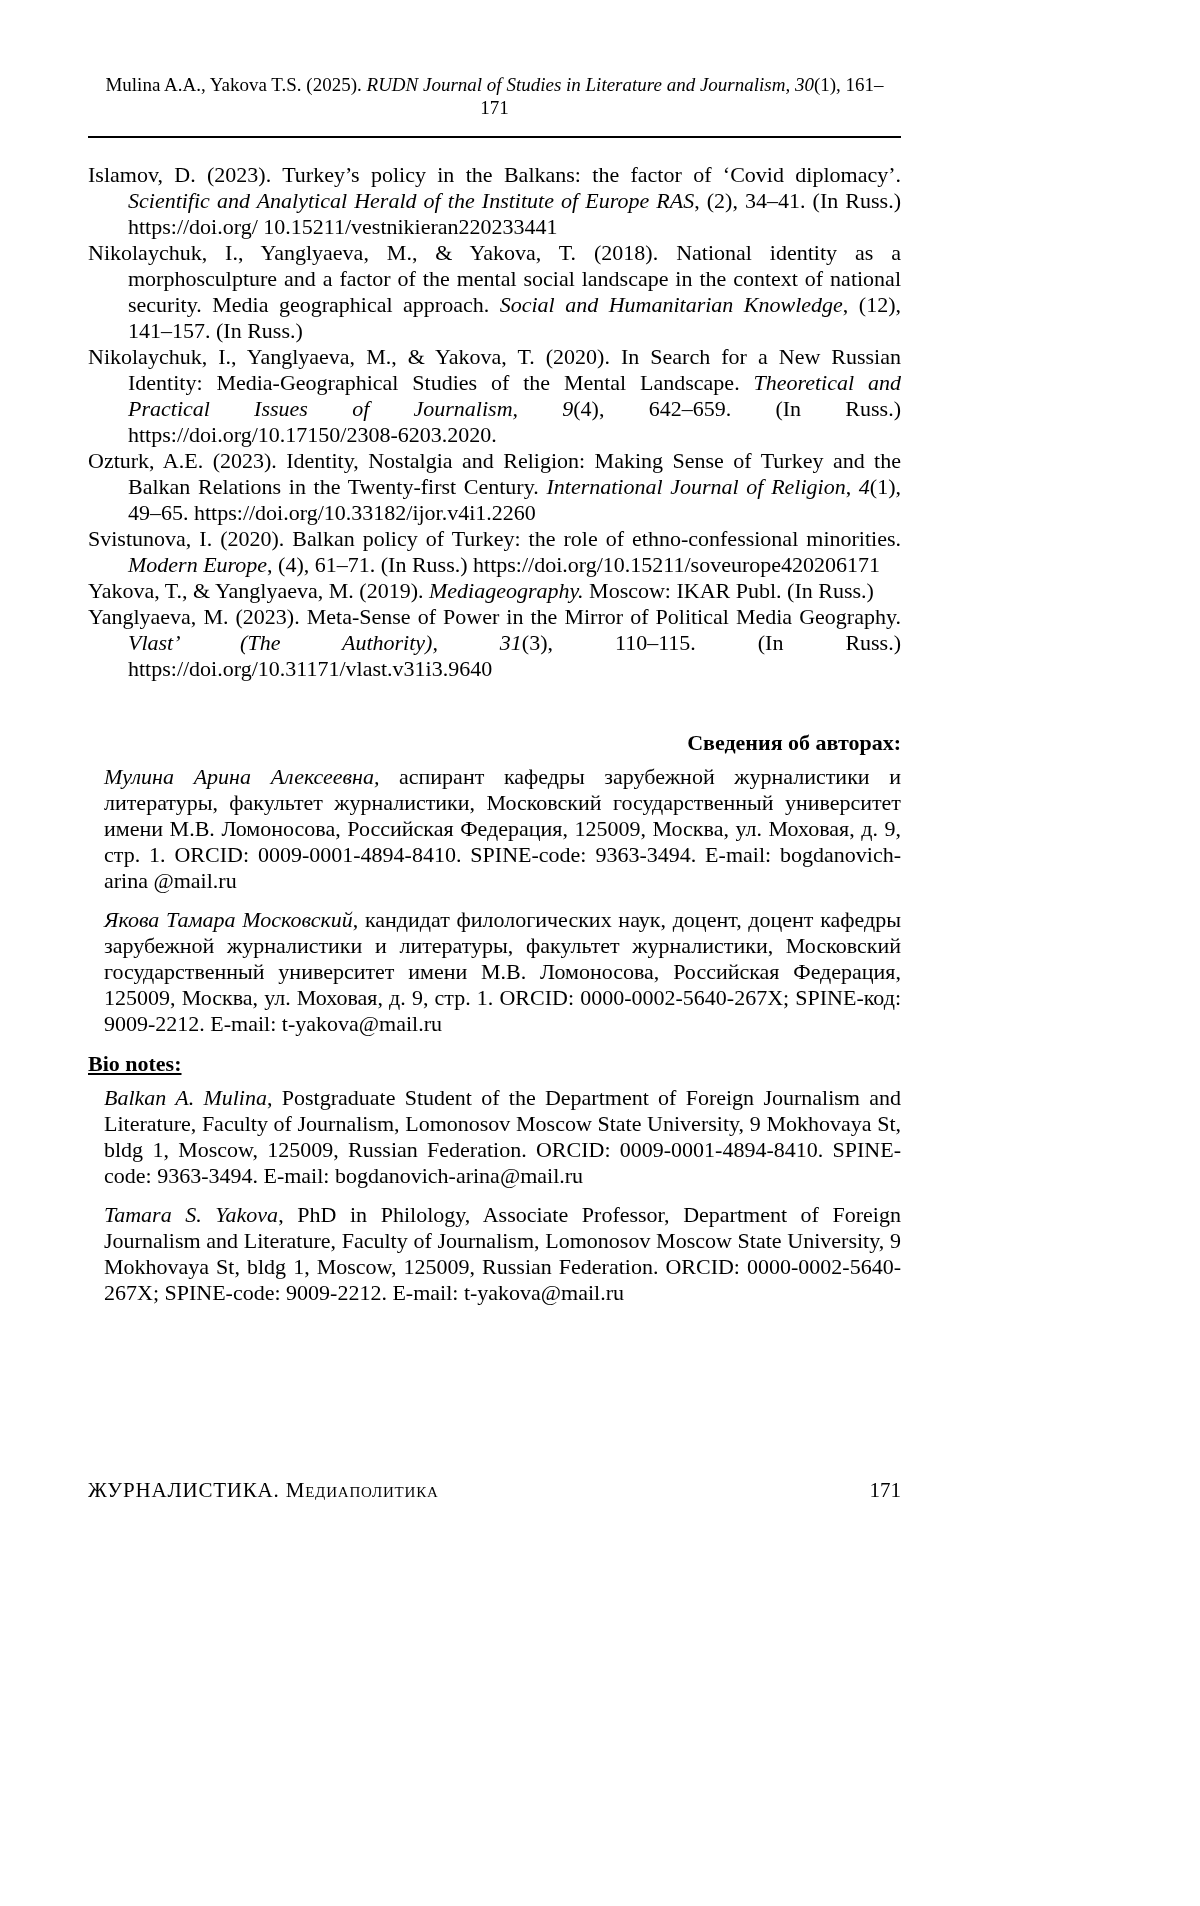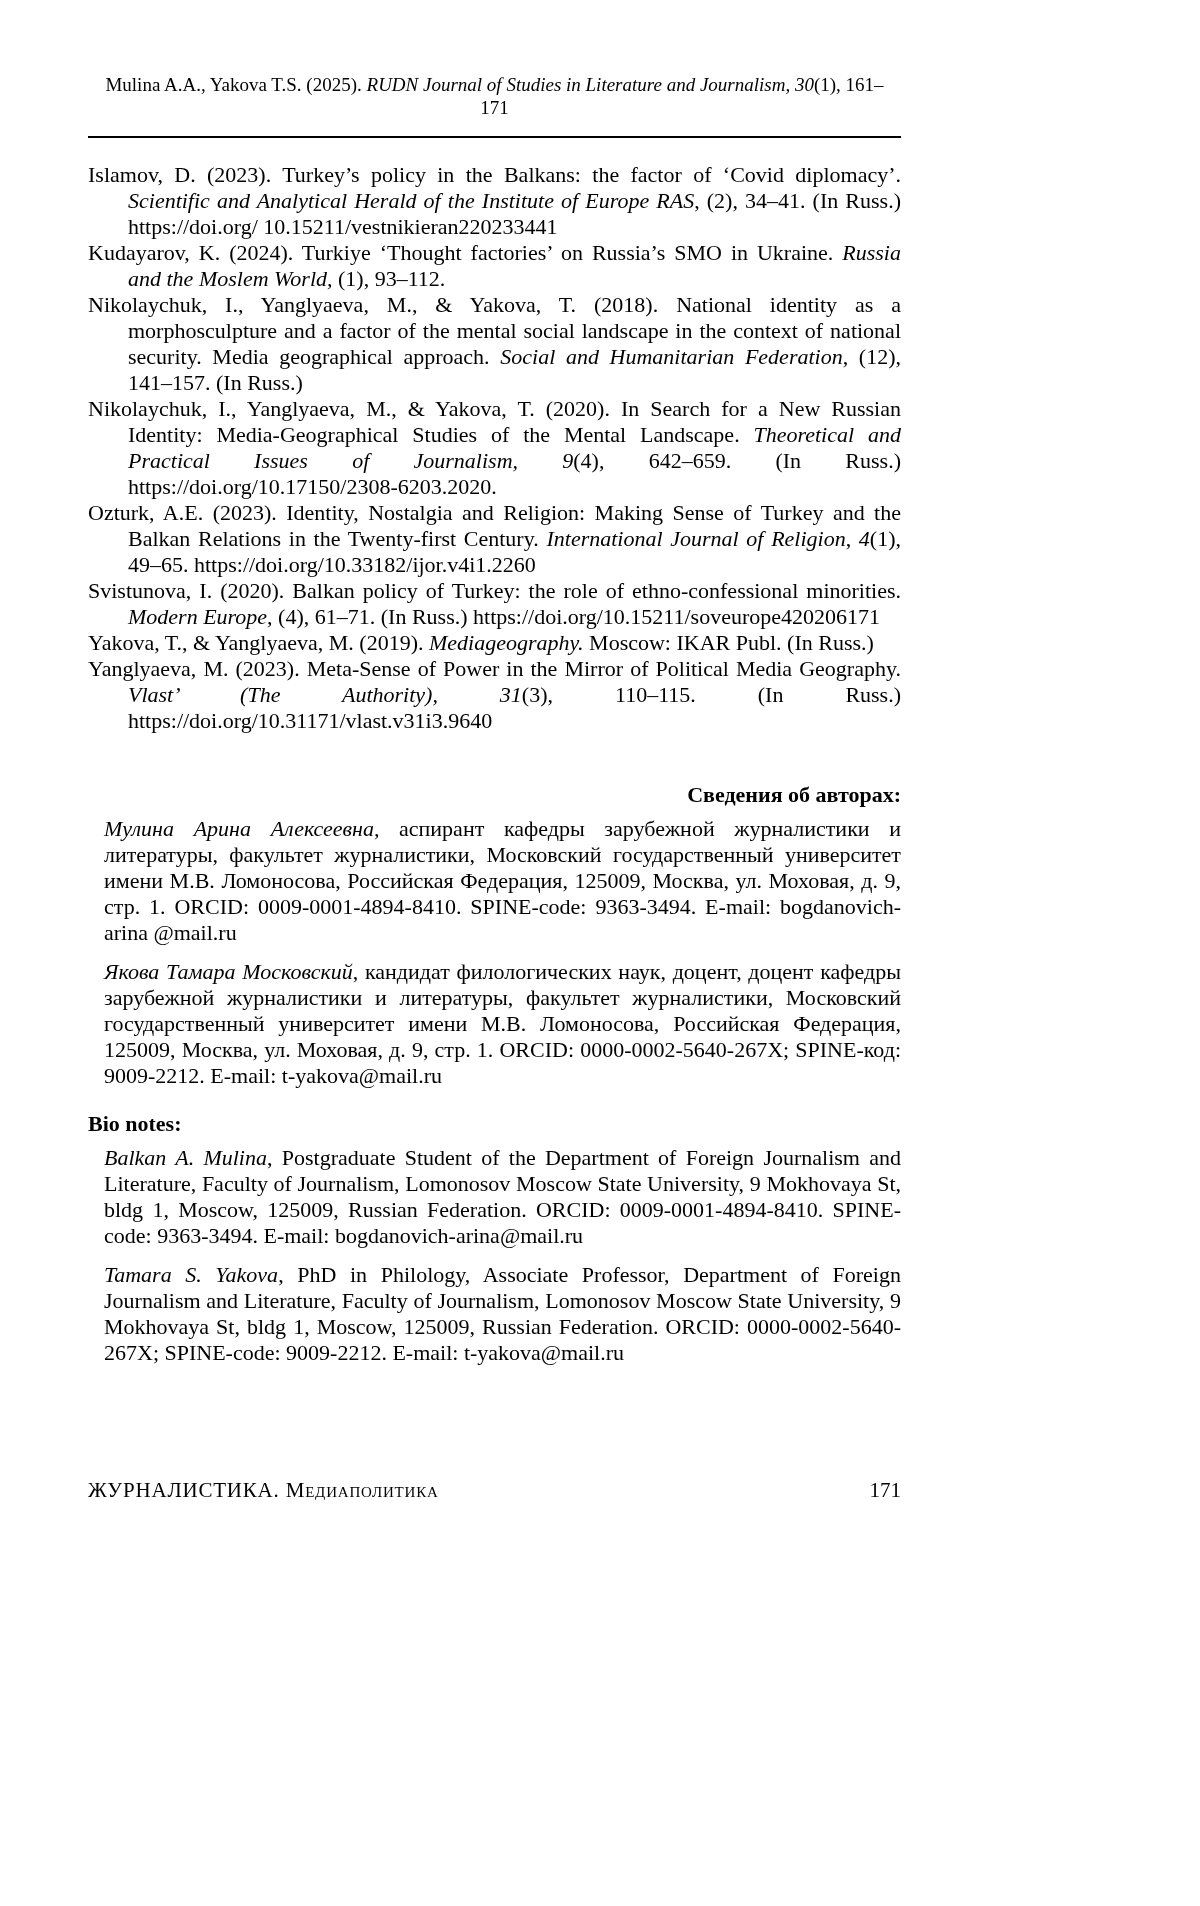--- a/index.html
+++ b/index.html
@@ -51,21 +51,22 @@
     font-size: 22px;
     line-height: 26px;
     font-weight: bold;
     margin: 0;
   }
   .authors-heading {
     margin-top: 48px;
     text-align: right;
   }
   .bio-heading {
-    margin-top: 22px;
+    margin-top: 14px;
+    text-decoration: underline;
   }
   .info-paragraph {
     margin: 8px 0 0 16px;
     font-size: 22px;
     line-height: 26px;
     text-align: justify;
     overflow-wrap: break-word;
   }
   .info-paragraph + .info-paragraph {
     margin-top: 13px;
@@ -98,22 +99,21 @@
 <div class="page">
   <div class="content">
 
     <header>
       <p class="running-head"><span>Mulina A.A., Yakova T.S. (2025). </span><em>RUDN Journal of Studies in Literature and Journalism, 30</em><span>(1), 161–171</span></p>
       <hr class="head-rule">
     </header>
 
     <section class="references">
       <p class="ref-entry"><span>Islamov, D. (2023). Turkey’s policy in the Balkans: the factor of ‘Covid diplomacy’. </span><em>Scientific and Analytical Herald of the Institute of Europe RAS</em><span>, (2), 34–41. (In Russ.) https://doi.org/ 10.15211/vestnikieran220233441</span></p>
-      <p class="ref-entry"><span>Kudayarov, K. (2024). Turkiye ‘Thought factories’ on Russia’s SMO in Ukraine. </span><em>Russia and the Moslem World,</em><span> (1), 93–112.</span></p>
-      <p class="ref-entry"><span>Nikolaychuk, I., Yanglyaeva, M., &amp; Yakova, T. (2018). National identity as a morphosculpture and a factor of the mental social landscape in the context of national security. Media geographical approach. </span><em>Social and Humanitarian Federation</em><span>, (12), 141–157. (In Russ.)</span></p>
+      <p class="ref-entry"><span>Nikolaychuk, I., Yanglyaeva, M., &amp; Yakova, T. (2018). National identity as a morphosculpture and a factor of the mental social landscape in the context of national security. Media geographical approach. </span><em>Social and Humanitarian Knowledge</em><span>, (12), 141–157. (In Russ.)</span></p>
       <p class="ref-entry"><span>Nikolaychuk, I., Yanglyaeva, M., &amp; Yakova, T. (2020). In Search for a New Russian Identity: Media-Geographical Studies of the Mental Landscape. </span><em>Theoretical and Practical Issues of Journalism, 9</em><span>(4), 642–659. (In Russ.) https://doi.org/10.17150/2308-6203.2020.</span></p>
       <p class="ref-entry"><span>Ozturk, A.E. (2023). Identity, Nostalgia and Religion: Making Sense of Turkey and the Balkan Relations in the Twenty-first Century. </span><em>International Journal of Religion</em><span>, </span><em>4</em><span>(1), 49–65. https://doi.org/10.33182/ijor.v4i1.2260</span></p>
       <p class="ref-entry"><span>Svistunova, I. (2020). Balkan policy of Turkey: the role of ethno-confessional minorities. </span><em>Modern Europe</em><span>, (4), 61–71. (In Russ.) https://doi.org/10.15211/soveurope420206171</span></p>
       <p class="ref-entry"><span>Yakova, T., &amp; Yanglyaeva, M. (2019). </span><em>Mediageography.</em><span> Moscow: IKAR Publ. (In Russ.)</span></p>
       <p class="ref-entry"><span>Yanglyaeva, M. (2023). Meta-Sense of Power in the Mirror of Political Media Geography. </span><em>Vlast’ (The Authority), 31</em><span>(3), 110–115. (In Russ.) https://doi.org/10.31171/vlast.v31i3.9640</span></p>
     </section>
 
     <section lang="ru">
       <h2 class="section-heading authors-heading">Сведения об авторах:</h2>
       <p class="info-paragraph"><em>Мулина Арина Алексеевна,</em><span> аспирант кафедры зарубежной журналистики и литературы, факультет журналистики, Московский государственный университет имени М.В. Ломоносова, Российская Федерация, 125009, Москва, ул. Моховая, д. 9, стр. 1. ORCID: 0009-0001-4894-8410. SPINE-code: 9363-3494. E-mail: bogdanovich-arina @mail.ru</span></p>

